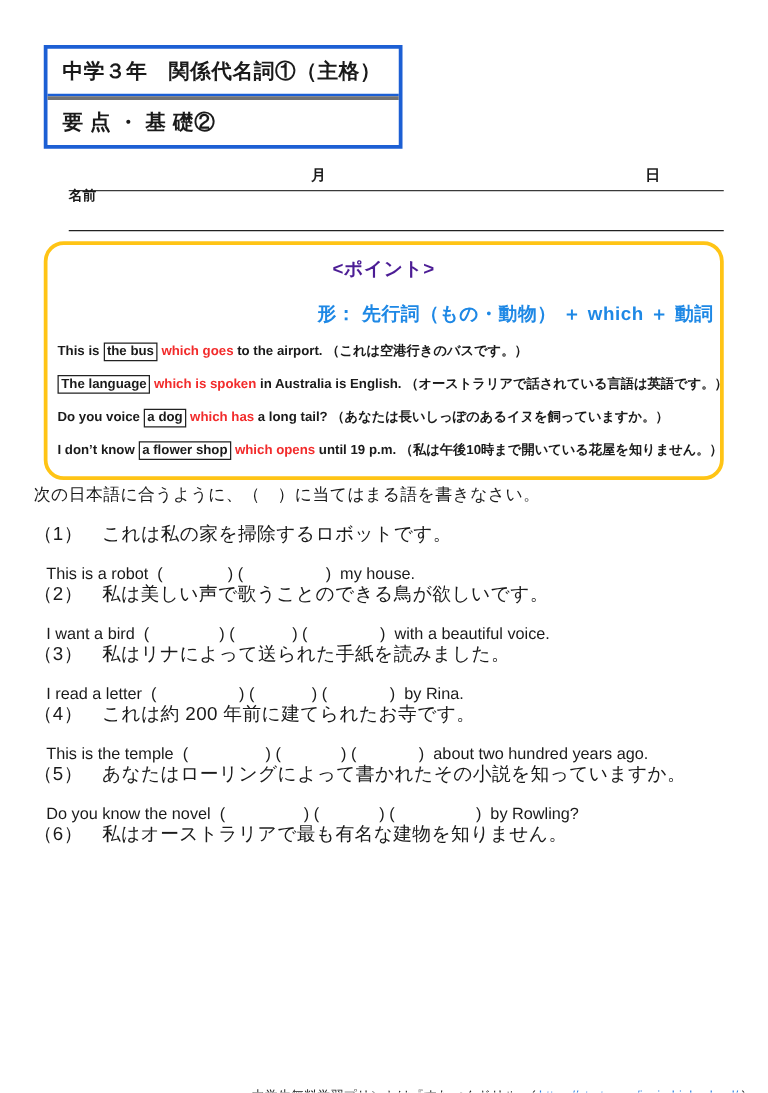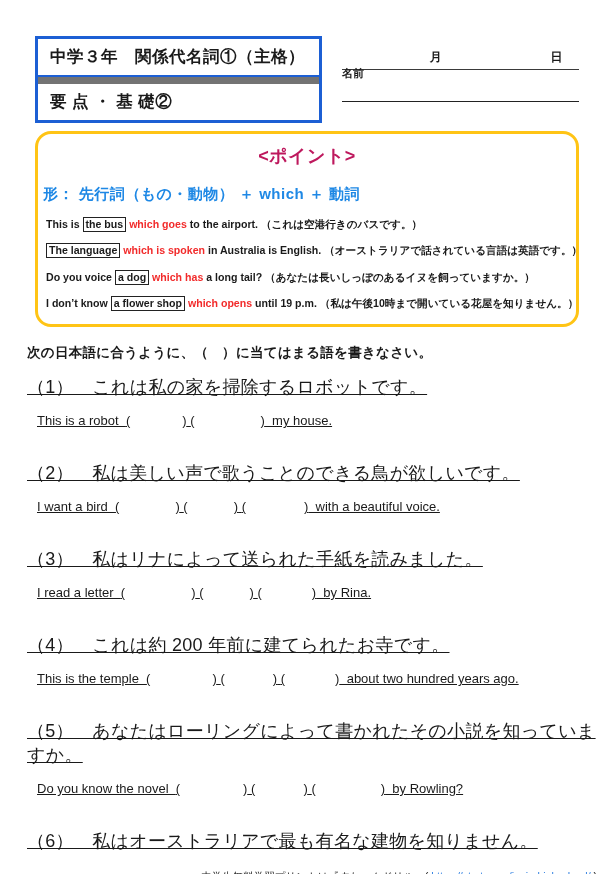--- a/index.html
+++ b/index.html
@@ -5,54 +5,54 @@
   * { margin:0; padding:0; box-sizing:border-box; }
   html,body { background:#ffffff; }
   body {
     width:614px; height:874px; overflow:hidden;
     font-family:"Liberation Sans", sans-serif;
     color:#1a1a1a; position:relative;
   }
   .page { position:relative; width:614px; height:874px; background:#fff; }
 
   
-  .header { display:flex; margin:36px 35px 0 35px; }
+  .header { display:flex; margin:36px 35px 0 35px;flex-direction:column; }
   .title-box { width:287px; border:3px solid #1C5FD4; background:#fff; flex-shrink:0; }
   .title-row { padding:7px 12px; font-size:16.5px; font-weight:bold; letter-spacing:0.5px; white-space:nowrap; }
   .title-row-1 { border-bottom:2px solid #1C5FD4; }
-  .title-row-2 { border-top:7px solid #737373; }
+  .title-row-2 { border-top:3px solid #737373; }
 
   .date-area { flex:1; margin-left:20px; padding-top:6px; }
   .date-line { position:relative; height:28px; border-bottom:1.5px solid #3a3a3a; font-size:12px; font-weight:bold; }
   .date-line .month { position:absolute; left:37%; bottom:3px; }
   .date-line .day   { position:absolute; left:88%; bottom:3px; }
   .name-line { position:relative; margin-top:7px; height:25px; border-bottom:1.5px solid #222; font-size:11px; font-weight:bold; }
   .name-line .name-label { position:absolute; left:0; bottom:20px; }
 
   
   .point-box {
     margin:8px 35px 0 35px;
     border:3.5px solid #FFC415; border-radius:16px;
     padding:10px 5px 14px 5px; background:#fff;
   }
-  .point-title { text-align:center; font-size:18px; font-weight:bold; color:#be185d; letter-spacing:0.5px; }
-  .point-formula { text-align:left; font-size:15px; font-weight:bold; color:#1E88E5; margin-top:17px; letter-spacing:0.5px; }
+  .point-title { text-align:center; font-size:15px; font-weight:bold; color:#4c1d95; letter-spacing:0.5px; }
+  .point-formula { text-align:right; font-size:15px; font-weight:bold; color:#1E88E5; margin-top:17px; letter-spacing:0.5px; }
   .examples { margin-top:6px; }
   .example-line { font-size:10.6px; margin-top:12.5px; white-space:nowrap; padding-left:3px; line-height:14px;font-weight:bold; }
   .seg-plain { color:#1a1a1a; }
   .seg-red   { color:#F22B2B; }
   .seg-boxed { color:#1a1a1a; border:1.2px solid #222; padding:0 2px 1px 2px; }
 
   
-  .instruction { margin:17px 20px 0 27px; font-size:13.5px; font-weight:bold; letter-spacing:0.3px; }
+  .instruction { margin:3px 20px 0 27px; font-size:13.5px; font-weight:normal; letter-spacing:0.3px; }
   .questions { margin:2px 10px 0 27px; }
-  .question { margin-top:33px; }
+  .question { }
   .question:first-child { margin-top:13px; }
-  .q-jp { font-size:18px; letter-spacing:0.3px;text-decoration:underline; }
-  .q-en { font-size:13px; margin-top:14px; padding-left:10px; white-space:pre;text-decoration:underline; }
+  .q-jp { font-size:15px; letter-spacing:0.3px; }
+  .q-en { font-size:13px; margin-top:14px; padding-left:10px; white-space:pre; }
   .gap { display:inline-block; height:1px; }
 
   
   .footer { position:absolute; left:0; right:17px; bottom:26px; text-align:right; font-size:10.5px; }
   .footer a { color:#2A7DE1; text-decoration:underline; }
 </style>
 </head>
 <body>
 
 <div class="page">

